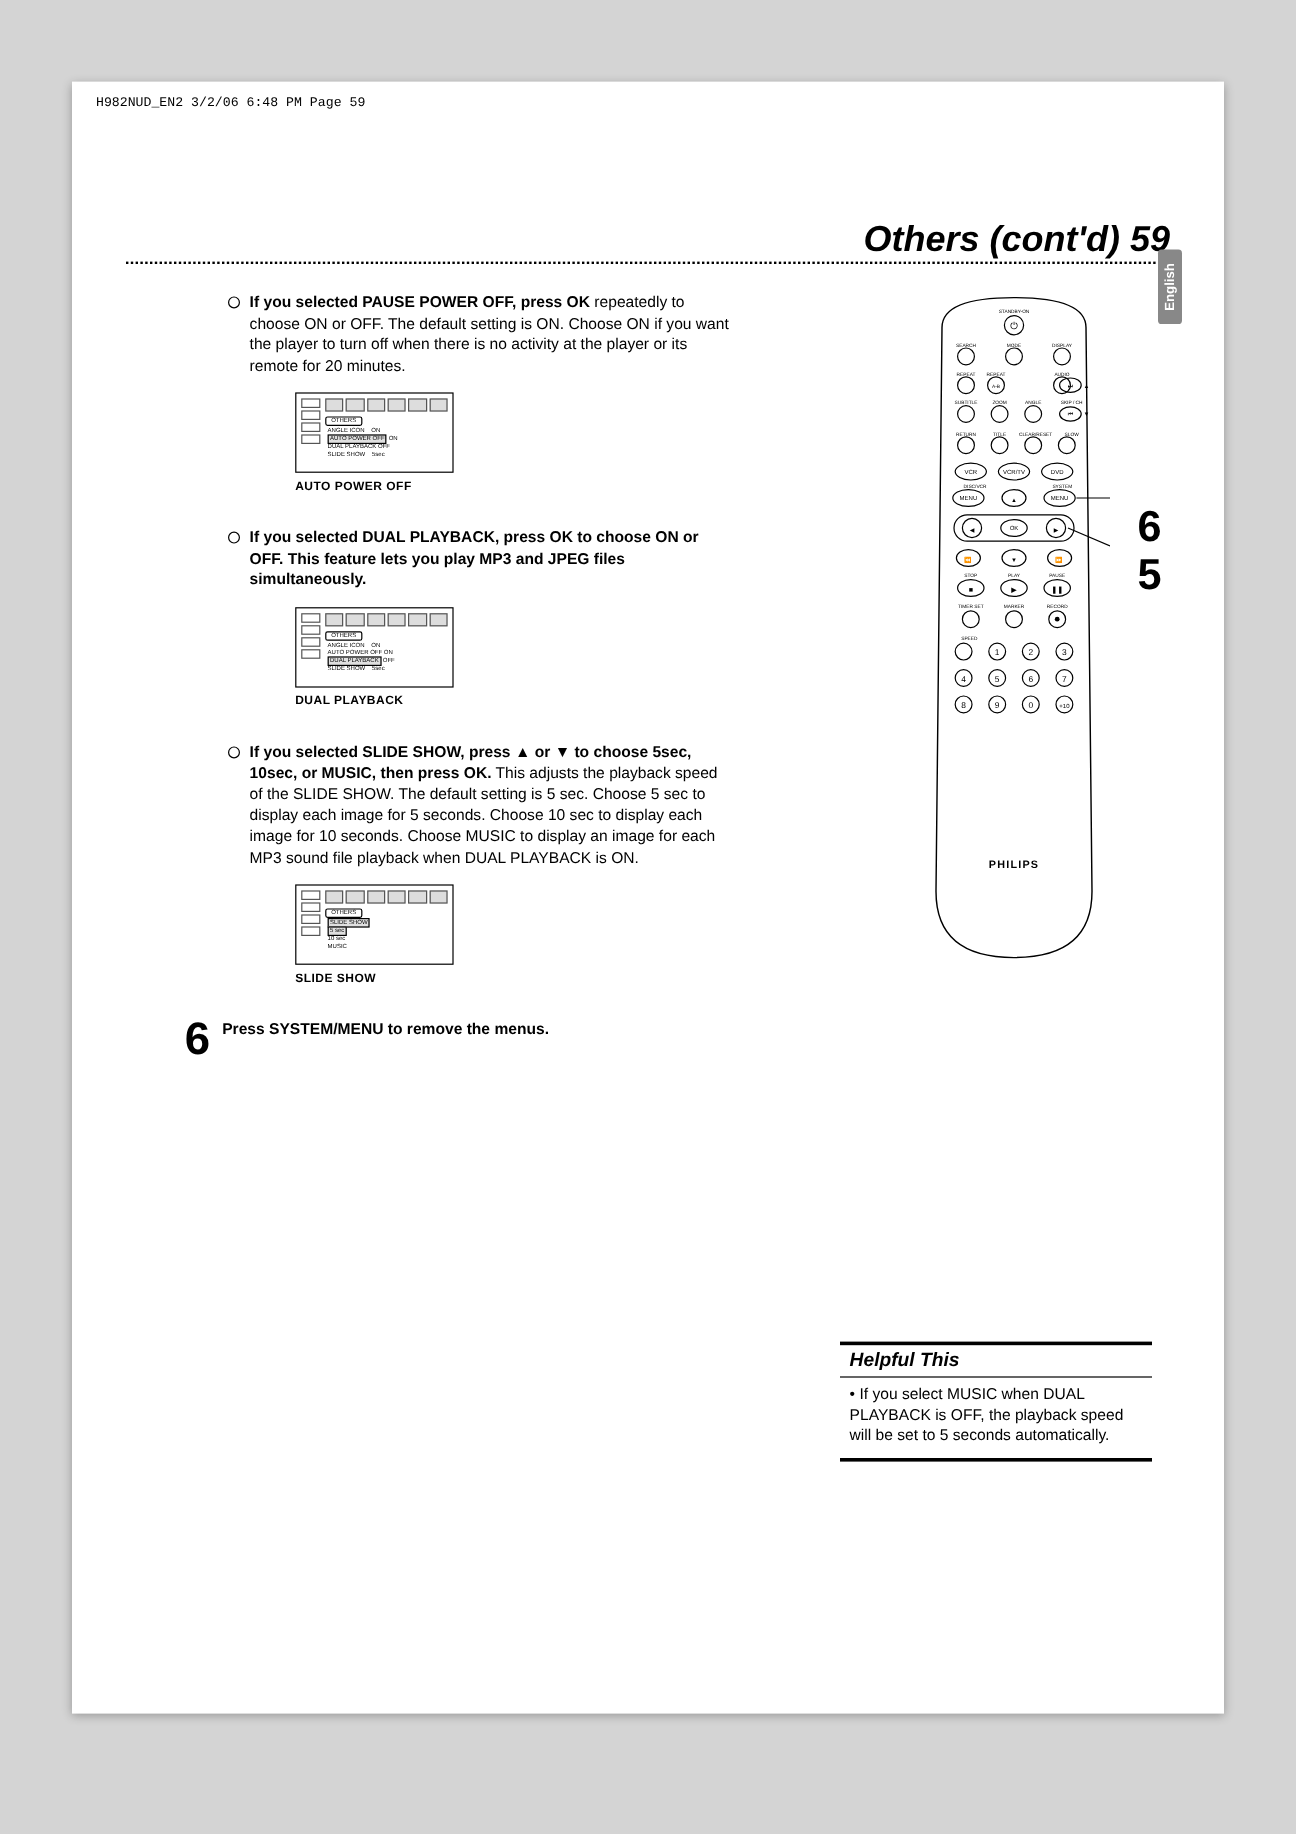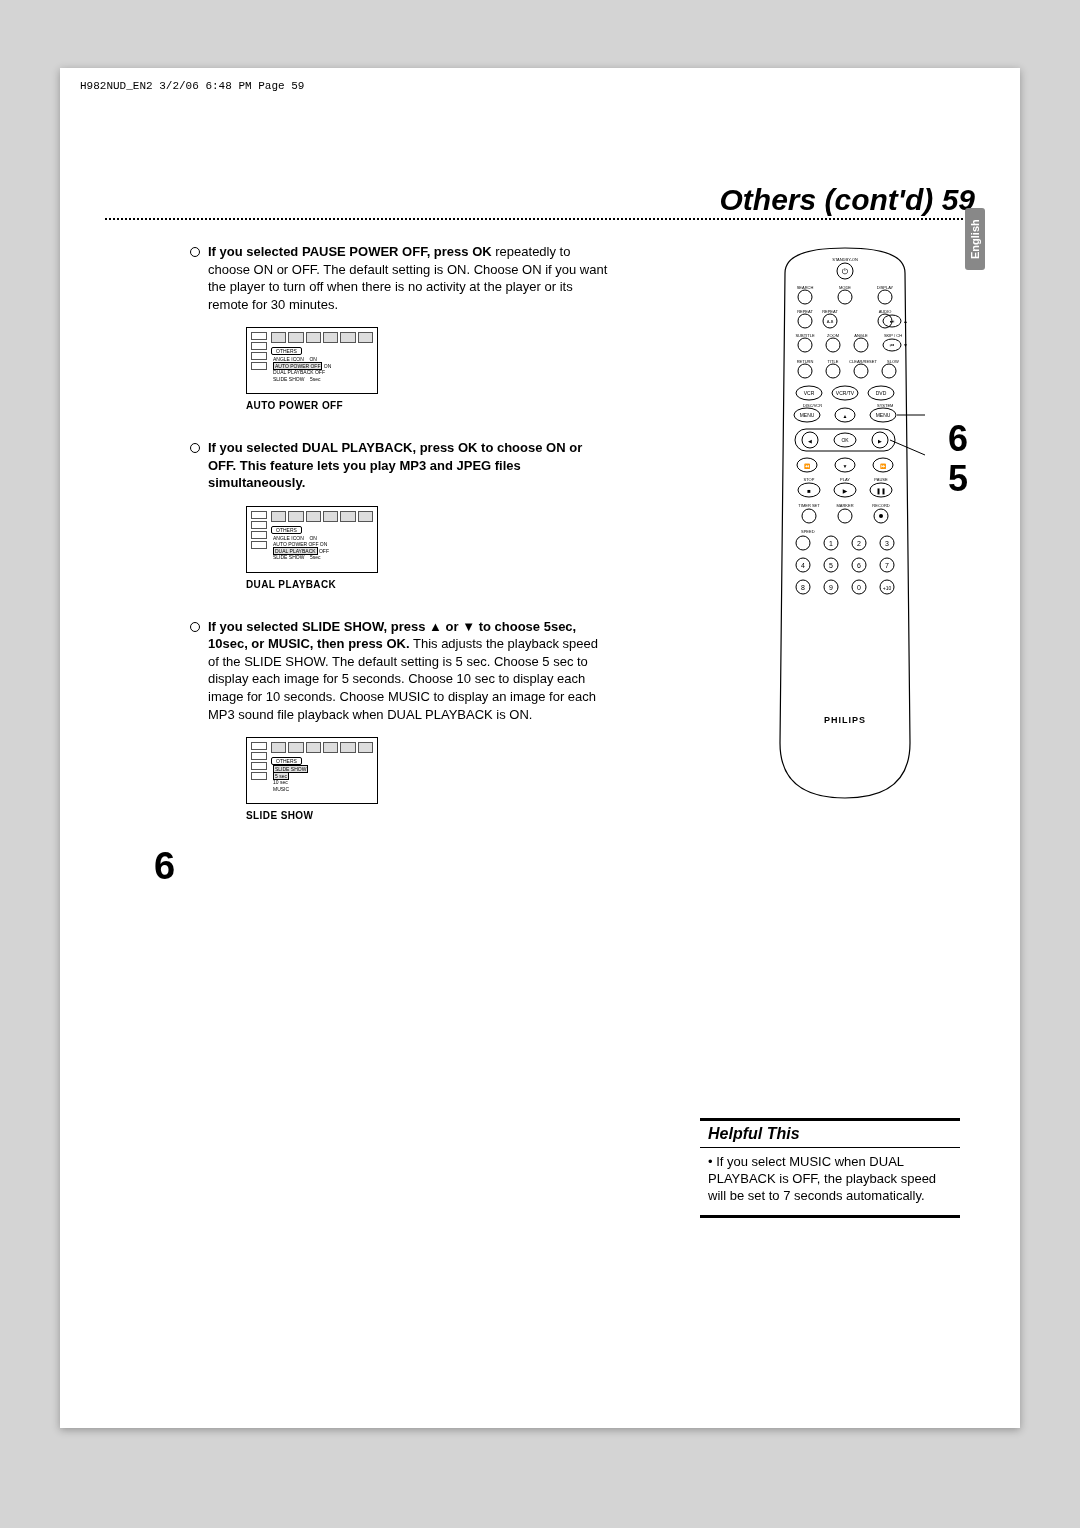--- a/index.html
+++ b/index.html
@@ -215,21 +215,21 @@
   <div class="header-line">H982NUD_EN2  3/2/06  6:48 PM  Page 59</div>
   <div class="page-title">Others (cont'd)  59</div>
   <div class="dotted-line"></div>
   <div class="lang-tab">English</div>
 
   <div class="content-col">
 
     <div class="bullet-row">
       <div class="bullet"></div>
       <div class="para">
-        <b>If you selected PAUSE POWER OFF, press OK</b><span> repeatedly to choose ON or OFF. The default setting is ON. Choose ON if you want the player to turn off when there is no activity at the player or its remote for 30 minutes.</span>
+        <b>If you selected PAUSE POWER OFF, press OK</b><span> repeatedly to choose ON or OFF. The default setting is ON. Choose ON if you want the player to turn off when there is no activity at the player or its remote for 20 minutes.</span>
       </div>
     </div>
     <div class="fig">
       <div class="fig-left-icons">
           <div></div>
           <div></div>
           <div></div>
           <div></div>
         </div>
       <div class="fig-iconbar">
@@ -307,20 +307,21 @@
         <div><span class="hl">SLIDE SHOW</span></div>
         <div><span class="hl">5 sec</span></div>
         <div><span>10 sec</span></div>
         <div><span>MUSIC</span></div>
       </div>
     </div>
     <div class="caption">SLIDE SHOW</div>
 
     <div class="step6">
       <div class="step6-num">6</div>
+      <div class="para"><b>Press SYSTEM/MENU to remove the menus.</b></div>
     </div>
   </div>
 
   <div class="remote">
     <svg viewBox="0 0 160 560">
       <path d="M20 30 Q20 5 80 5 Q140 5 140 30 L145 500 Q145 555 80 555 Q15 555 15 500 Z" fill="#fff" stroke="#000" stroke-width="1.2"></path>
 
       <text x="80" y="18" font-size="4" text-anchor="middle">STANDBY-ON</text>
       <circle cx="80" cy="28" r="8" fill="none" stroke="#000"></circle>
       <text x="80" y="31" font-size="8" text-anchor="middle">⏻</text>
@@ -453,16 +454,16 @@
     </svg>
   </div>
 
   <div class="callout-num callout6">6</div>
   <div class="callout-num callout5">5</div>
 
   <div class="hint">
     <div class="hint-title">Helpful This</div>
     <div class="hint-body">
       <span>•</span>
-      <span>If you select MUSIC when DUAL PLAYBACK is OFF, the playback speed will be set to 7 seconds automatically.</span>
+      <span>If you select MUSIC when DUAL PLAYBACK is OFF, the playback speed will be set to 5 seconds automatically.</span>
     </div>
   </div>
 </div>
 
 </body></html>

